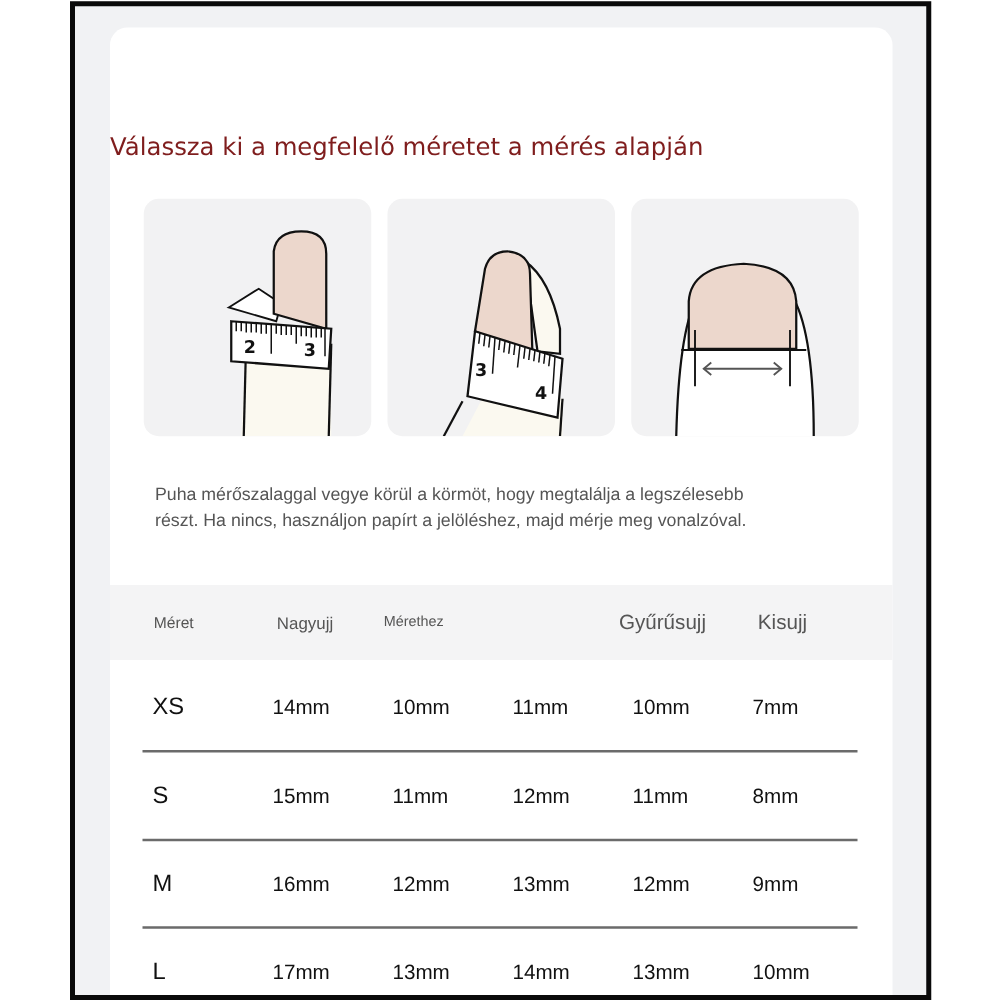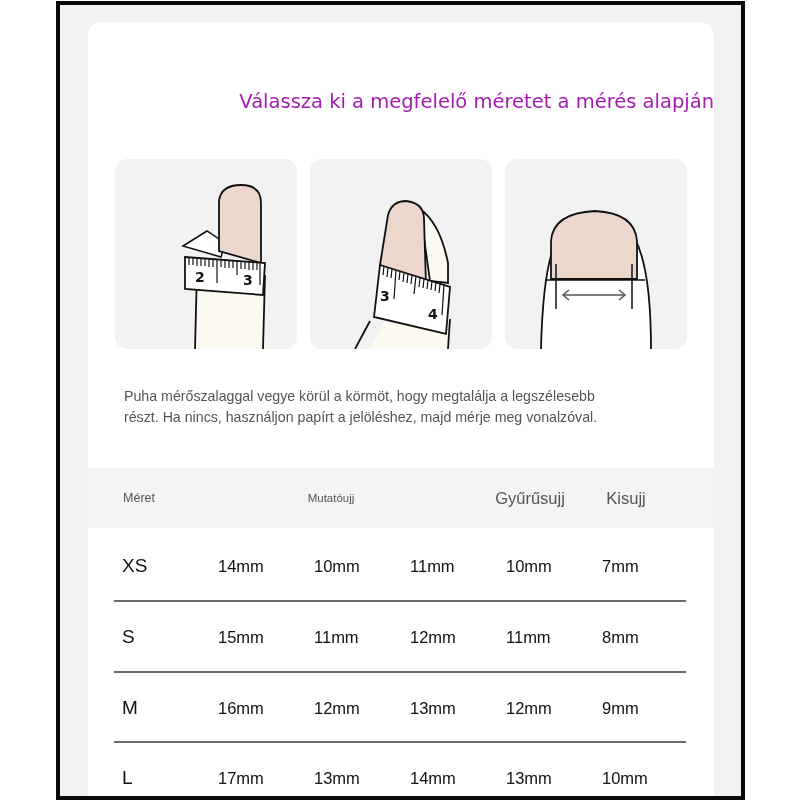--- a/index.html
+++ b/index.html
@@ -1,20 +1,20 @@
 <!DOCTYPE html>
 <html><head>
 <meta charset="utf-8">
 <style>
   html, body { margin:0; padding:0; }
   body { width:800px; height:800px; background:#ffffff; position:relative; overflow:hidden; font-family:"DejaVu Sans","Liberation Sans",sans-serif; }
   .frame { position:absolute; left:56px; top:1px; width:681px; height:791px; border:4px solid #0a0a0a; border-bottom-width:6px; background:#f1f2f4; overflow:hidden; }
   .card { position:absolute; left:28px; top:17px; width:626px; height:800px; background:#ffffff; border-radius:14px; }
   .title { position:absolute; left:0; width:100%; top:30px; text-align:center; font-size:31px; color:#4a4a4a; letter-spacing:0.5px; }
-  .subtitle { position:absolute; left:0; width:100%; top:68px; text-align:right; font-size:19.5px; color:#a21caf; }
+  .subtitle { position:absolute; left:0; width:100%; top:84px; text-align:left; font-size:19.5px; color:#7f1d1d; }
   .tile { position:absolute; top:137px; width:182px; height:190px; background:#f2f2f3; border-radius:12px; overflow:hidden; }
   .tile svg { position:absolute; left:0; top:0; }
   .desc { position:absolute; left:36px; top:364px; width:580px; font-size:14.2px; line-height:21px; color:#555; font-family:"Liberation Sans",sans-serif; }
   .thead { position:absolute; left:0; top:446px; width:626px; height:60px; background:#f4f4f5; }
   .th { position:absolute; top:0; height:60px; display:flex; align-items:center; justify-content:center; text-align:center; color:#555; font-family:"Liberation Sans",sans-serif; line-height:17px; }
   .row { position:absolute; left:0; width:602px; height:70px; }
   .cell { position:absolute; top:0; height:70px; display:flex; align-items:center; font-family:"Liberation Sans",sans-serif; color:#111; font-size:16.5px; }
   .cell.size { font-size:19px; }
   .sep { position:absolute; left:26px; width:572px; height:1.5px; background:#6b6b6b; }
 </style>
@@ -108,21 +108,22 @@
       </svg>
     </div>
 
     <div class="desc">
       <div>Puha mérőszalaggal vegye körül a körmöt, hogy megtalálja a legszélesebb</div>
       <div>részt. Ha nincs, használjon papírt a jelöléshez, majd mérje meg vonalzóval.</div>
     </div>
 
     <div class="thead">
       <div class="th" style="left:20px;width:62px;font-size:12.5px;">Méret</div>
-      <div class="th" style="left:206px;width:74px;font-size:11.5px;">Mutatóujj</div>
+      <div class="th" style="left:116px;width:80px;font-size:13.5px;">Nagyujj</div>
+      <div class="th" style="left:206px;width:74px;font-size:11.5px;">Mérethez</div>
       <div class="th" style="left:498px;width:80px;font-size:16.5px;">Kisujj</div>
       <div class="th" style="left:392px;width:100px;font-size:16.5px;">Gyűrűsujj</div>
     </div>
 
     <div class="row" style="top:509px;">
       <div class="cell size" style="left:34px;">XS</div>
       <div class="cell" style="left:130px;">14mm</div>
       <div class="cell" style="left:226px;">10mm</div>
       <div class="cell" style="left:322px;">11mm</div>
       <div class="cell" style="left:418px;">10mm</div>

